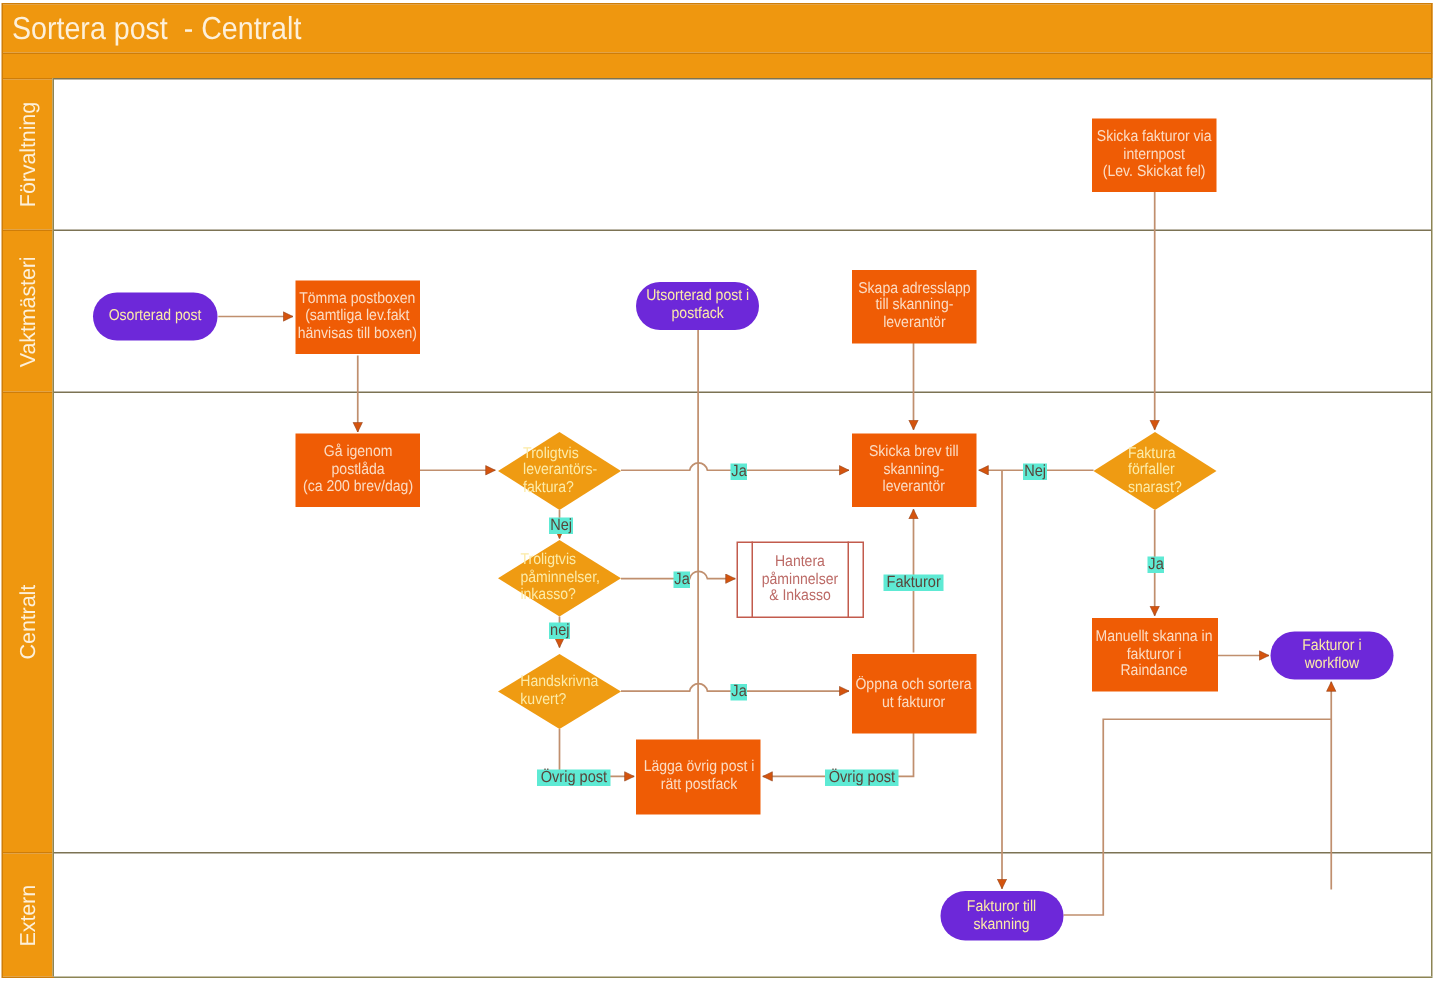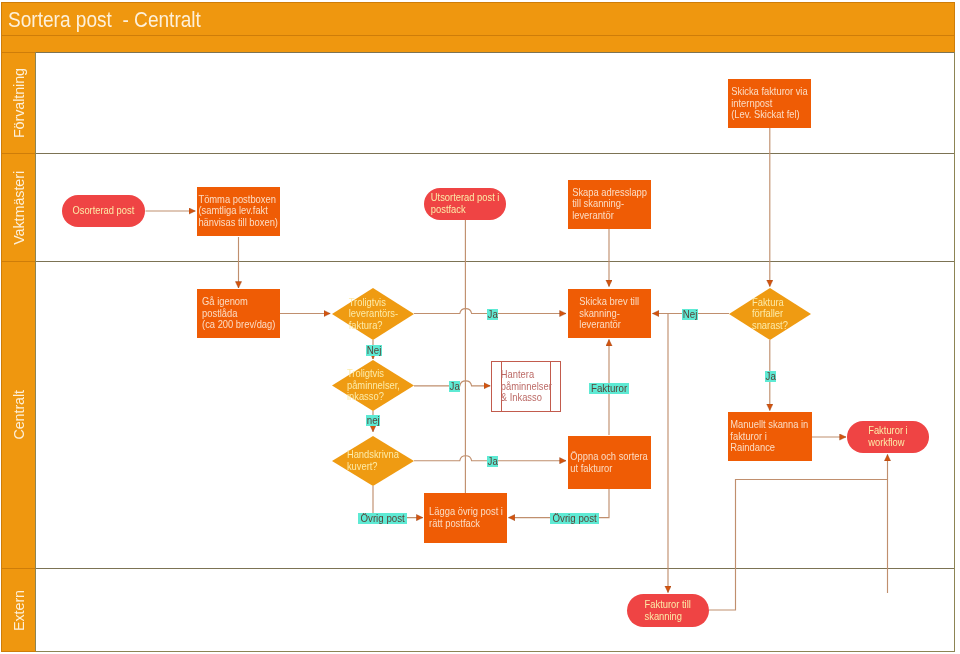--- a/index.html
+++ b/index.html
@@ -18,25 +18,25 @@
 
   .lanecol{position:absolute;left:2px;width:33px;background:#EF970F;
            display:flex;align-items:center;justify-content:center;}
   .lanecol span{writing-mode:vertical-rl;transform:rotate(180deg);
                 color:#FDF0DA;font-size:14.4px;white-space:nowrap;letter-spacing:-0.1px;}
   .hline{position:absolute;height:1px;background:#7C7354;}
   .oline{position:absolute;background:#CE7D09;}
 
   
   .shape{position:absolute;box-sizing:border-box;display:flex;align-items:center;
-         justify-content:center;}
+         justify-content:center;text-align:center;}
   .shape > span, .dectext > span{white-space:pre;display:inline-block;
          transform:scaleX(0.9);font-size:10.4px;line-height:11.6px;}
   .proc{background:#EF5C05;color:#FBDCC4;}
-  .term{background:#ef4444;color:#FCEBA8;border-radius:999px;}
+  .term{background:#6d28d9;color:#FCEBA8;border-radius:999px;}
   .predef{background:#ffffff;color:#BC6A66;border:1px solid #C25B4D;}
   .predef .bar{position:absolute;top:-1px;bottom:-1px;width:1px;background:#C25B4D;}
   .dectext{position:absolute;color:#FCEBA8;text-align:left;
         display:flex;align-items:center;justify-content:center;}
   .elabel{position:absolute;color:#58453A;white-space:nowrap;background:#5eead4;
         line-height:0;font-size:0;}
   .elabel > span{display:inline-block;transform:scaleX(0.9);font-size:10.8px;
         line-height:11px;vertical-align:top;}
   svg.flow{position:absolute;left:0;top:0;}
 </style>
@@ -163,21 +163,21 @@
   <div class="shape proc" style="left:196.5px;top:289px;width:83.5px;height:49.4px">
       <span>Gå igenom
 postlåda
 (ca 200 brev/dag)</span>
     </div>
   <div class="shape proc" style="left:568px;top:289px;width:82.5px;height:49.4px">
       <span>Skicka brev till
 skanning-
 leverantör</span>
     </div>
-  <div class="shape predef" style="left:491px;top:361px;width:70px;height:51px">
+  <div class="shape predef" style="left:491px;top:361px;width:85px;height:51px">
     <div class="bar" style="left:8.5px"></div>
     <div class="bar" style="right:9.2px"></div>
     <span>Hantera
 påminnelser
 &amp; Inkasso</span>
   </div>
   <div class="shape proc" style="left:728px;top:412px;width:83.5px;height:49px">
       <span>Manuellt skanna in
 fakturor i
 Raindance</span>

